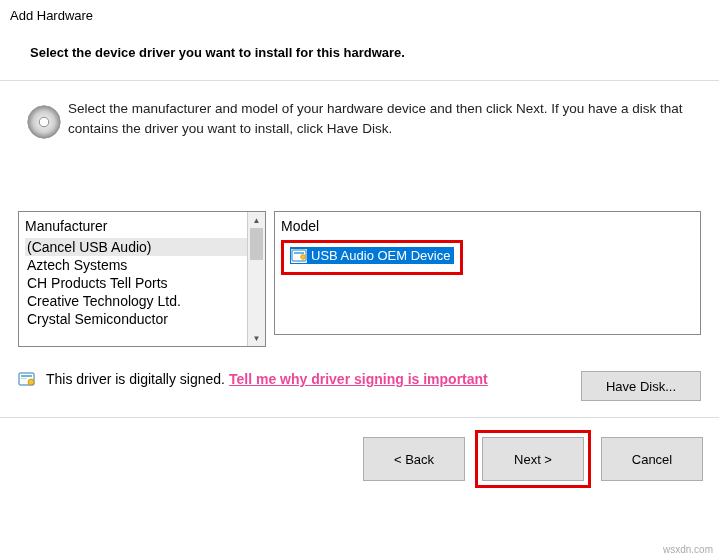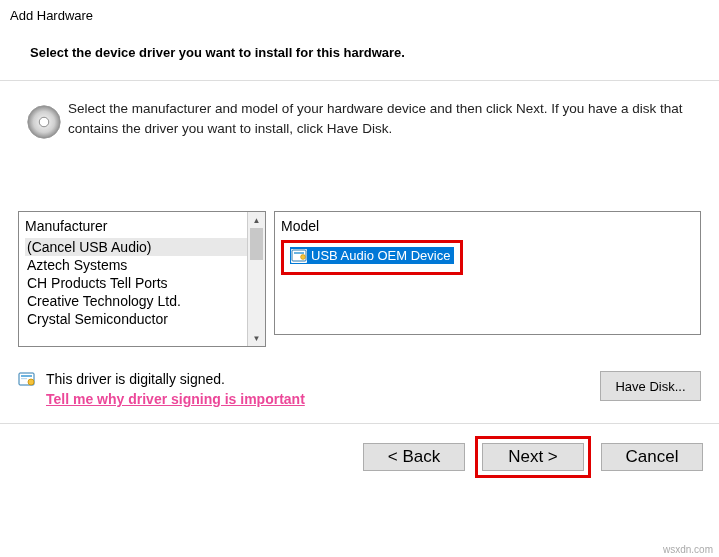--- a/index.html
+++ b/index.html
@@ -134,55 +134,55 @@
     padding: 10px 18px 16px 18px;
     gap: 10px;
   }
   .signed-left {
     display: flex;
     align-items: flex-start;
     gap: 10px;
   }
   .signed-text-block {
     display: flex;
-    flex-direction: column;
+    flex-direction: row;
     gap: 4px;
     font-size: 14px;
     justify-content: space-between;
   }
   .signing-link {
     color: #ec4899;
     text-decoration: underline;
     cursor: pointer;
     font-weight: bold;
   }
   .have-disk-btn {
-    width: 101px;
+    width: 120px;
     height: 30px;
     background: #e1e1e1;
     border: 1px solid #adadad;
     font-family: inherit;
     font-size: 13px;
   }
   .footer {
     border-top: 1px solid #ddd;
     padding: 12px 16px 10px 0;
     display: flex;
     justify-content: flex-end;
     align-items: center;
     gap: 10px;
     background: #fff;
   }
   .btn {
     width: 102px;
-    height: 28px;
+    height: 44px;
     background: #e1e1e1;
     border: 1px solid #adadad;
     font-family: inherit;
-    font-size: 17px;
+    font-size: 13px;
   }
   .btn-highlight-wrap {
     border: 3.5px solid #e00000;
     padding: 4px;
     display: inline-flex;
   }
   .watermark {
     position: absolute;
     right: 6px;
     bottom: 2px;

